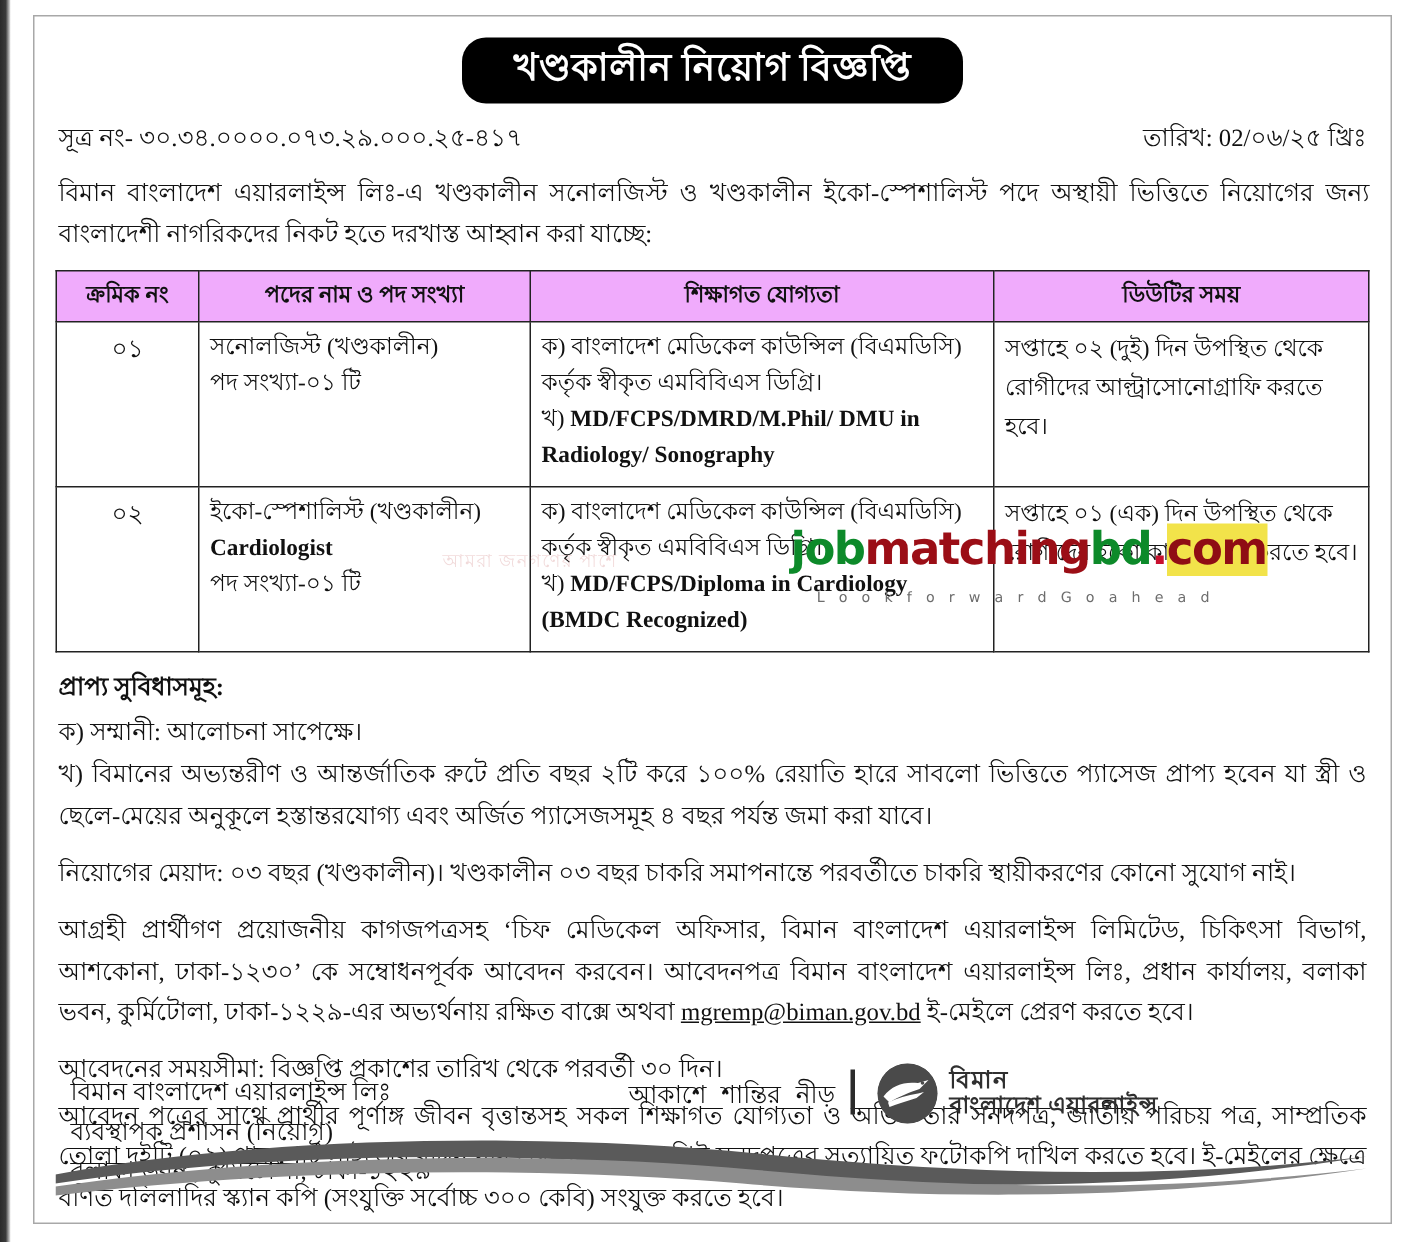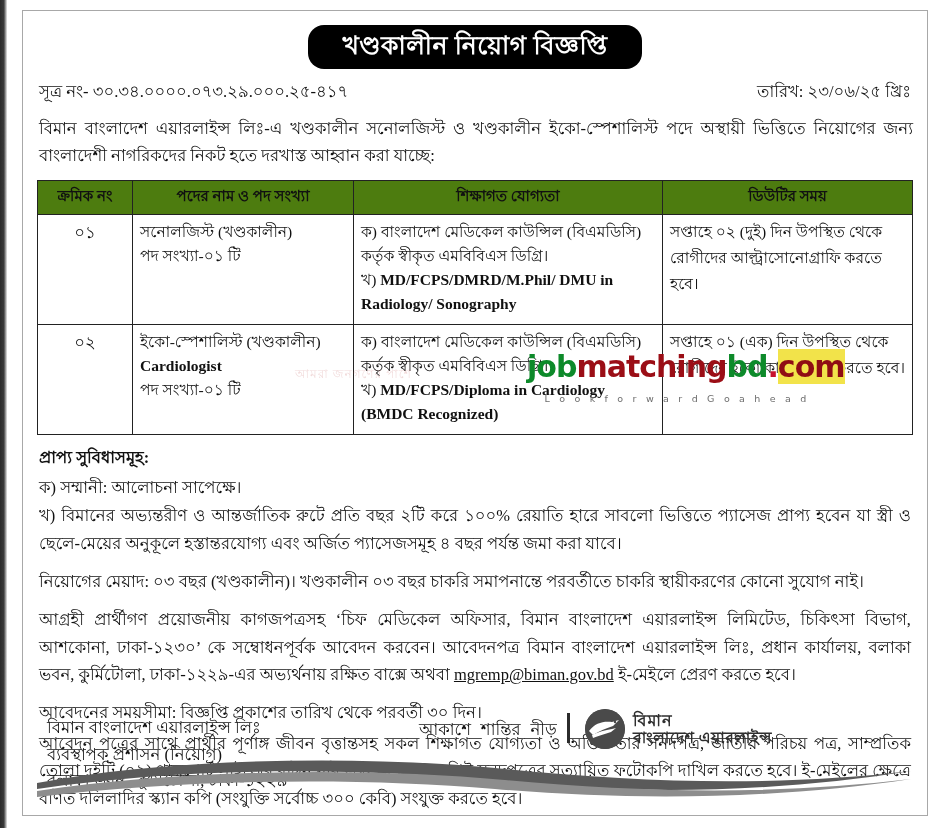--- a/index.html
+++ b/index.html
@@ -87,21 +87,21 @@
     table-layout: fixed;
     font-size: 15.5px;
     margin-bottom: 10px;
   }
   table.jobs th, table.jobs td {
     border: 1.6px solid #222;
     vertical-align: top;
     padding: 5px 7px 8px 7px;
   }
   table.jobs thead th {
-    background: #4d7c0f;
+    background: #f0abfc;
     text-align: center;
     font-weight: 700;
     padding: 3px 4px 5px 4px;
     font-size: 15px;
     vertical-align: middle;
   }
   .col-sl    { width: 86px;  text-align: center; }
   .col-post  { width: 212px; }
   .col-qual  { width: 300px; }
   .col-duty  { width: auto; font-family: Liberation Serif, serif; }
@@ -272,21 +272,21 @@
 
 <div class="page">
   <div class="inner">
 
     <div class="title-wrap">
       <div class="title-banner">খণ্ডকালীন নিয়োগ বিজ্ঞপ্তি</div>
     </div>
 
     <div class="ref-row">
       <div class="ref-left">সূত্র নং- ৩০.৩৪.০০০০.০৭৩.২৯.০০০.২৫-৪১৭</div>
-      <div class="ref-right">তারিখ: ২৩/০৬/২৫ খ্রিঃ</div>
+      <div class="ref-right">তারিখ: 02/০৬/২৫ খ্রিঃ</div>
     </div>
 
     <div class="intro">বিমান বাংলাদেশ এয়ারলাইন্স লিঃ-এ খণ্ডকালীন সনোলজিস্ট ও খণ্ডকালীন ইকো-স্পেশালিস্ট পদে অস্থায়ী ভিত্তিতে নিয়োগের জন্য বাংলাদেশী নাগরিকদের নিকট হতে দরখাস্ত আহ্বান করা যাচ্ছে:</div>
 
     <table class="jobs">
       <thead>
         <tr>
           <th class="col-sl">ক্রমিক নং</th>
           <th class="col-post">পদের নাম ও পদ সংখ্যা</th>
           <th class="col-qual">শিক্ষাগত যোগ্যতা</th>

